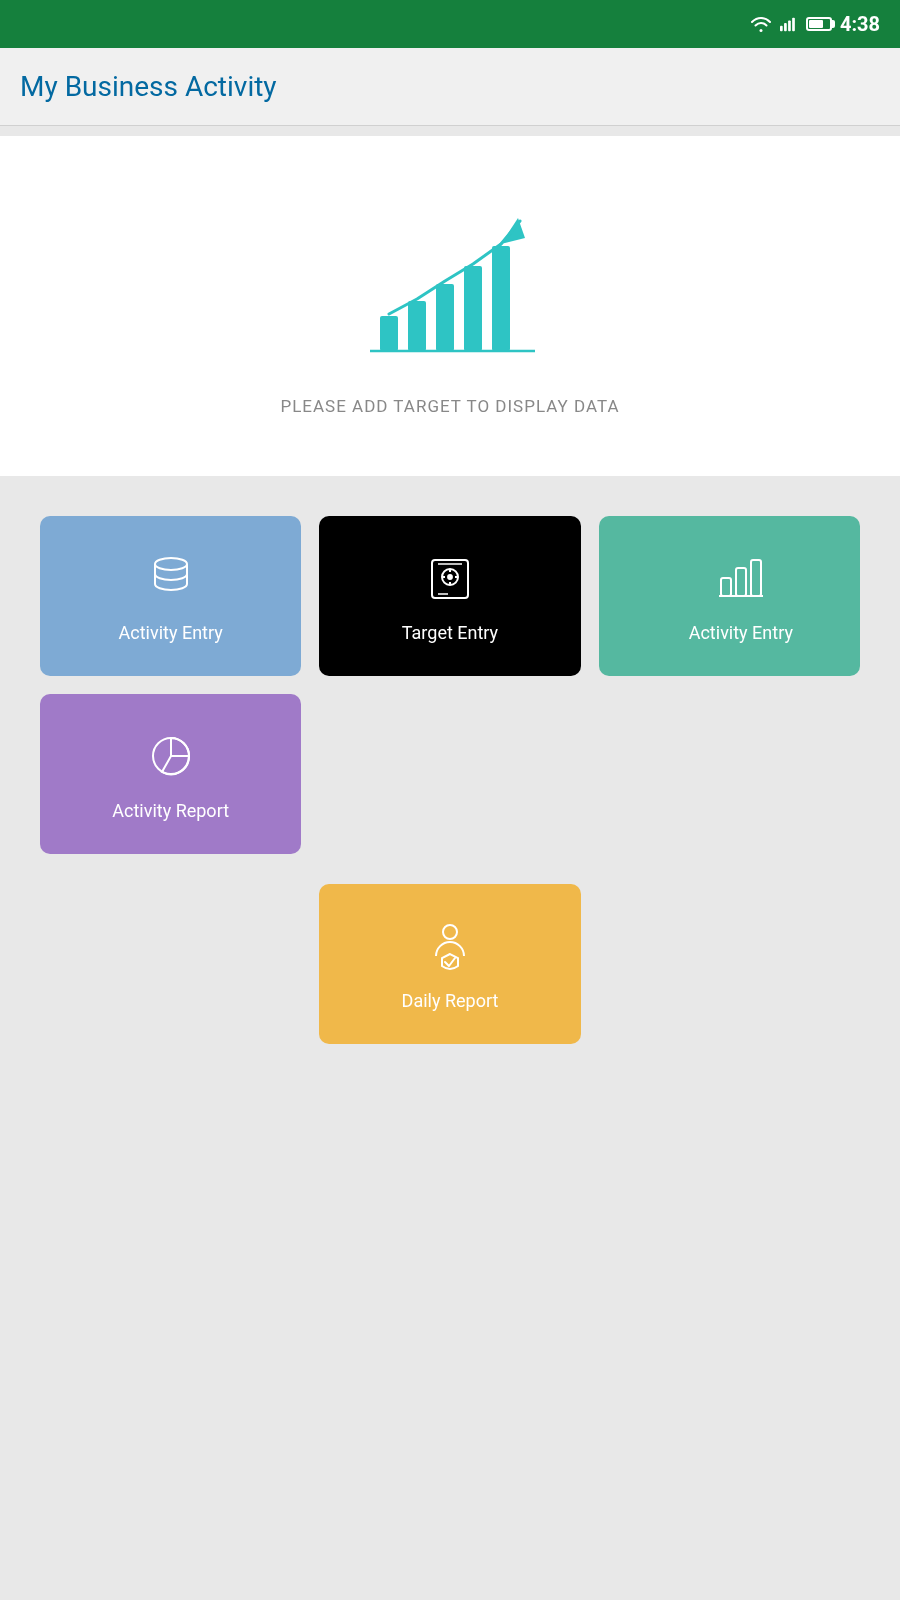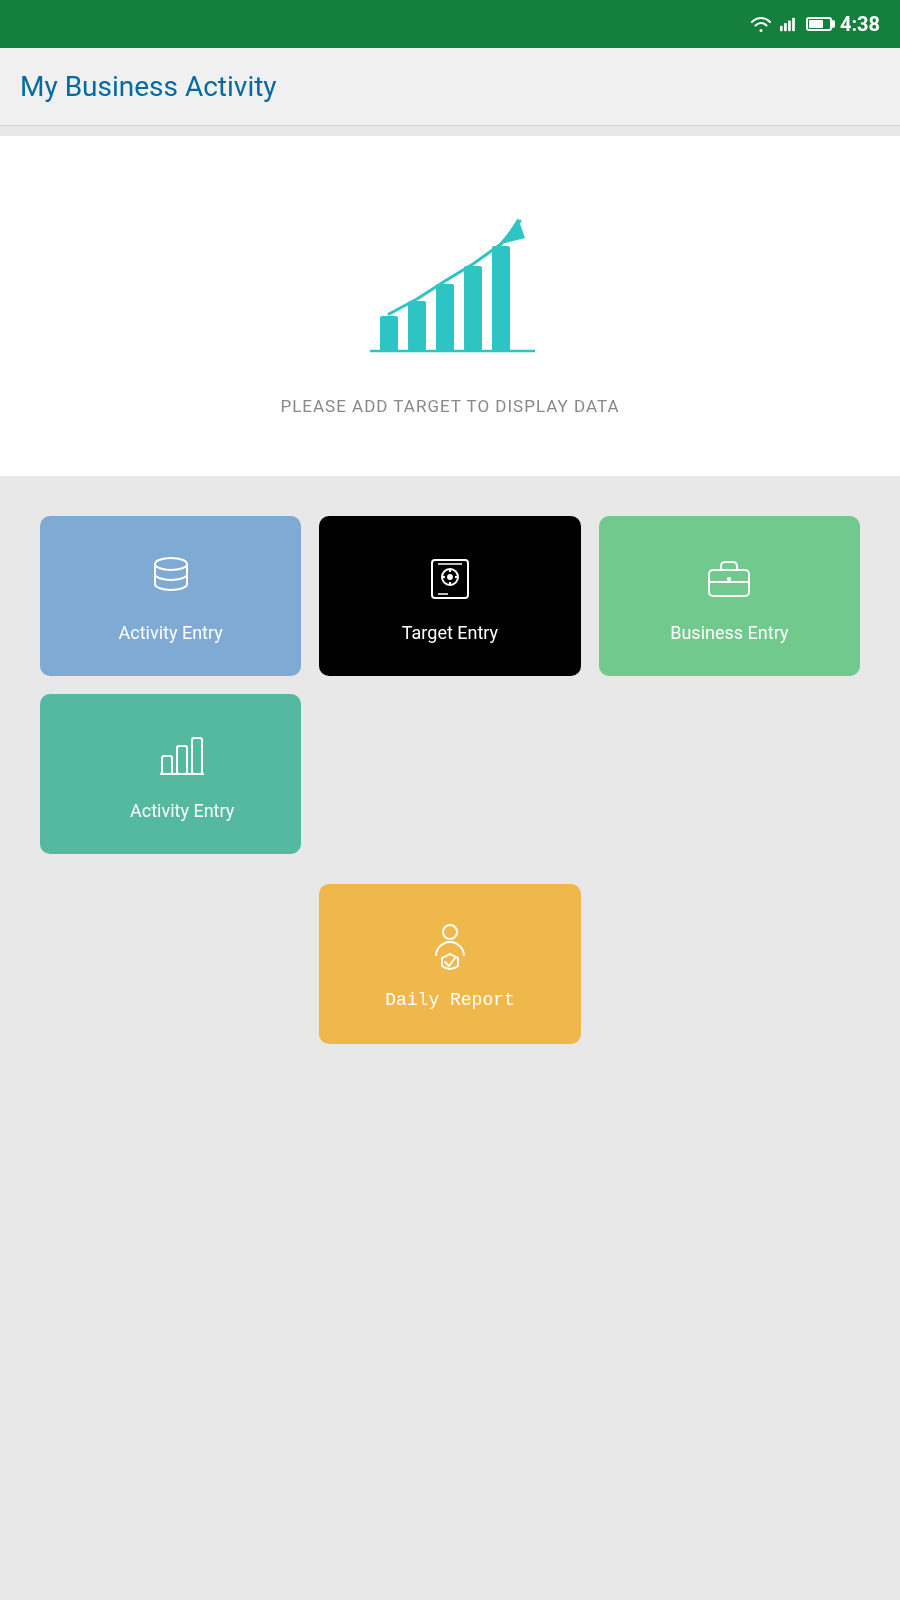--- a/index.html
+++ b/index.html
@@ -160,21 +160,20 @@
     .tile-orange  { background-color: #f0b84a; }
 
     
     .menu-grid-bottom {
       padding: 0 40px 40px;
       display: flex;
       justify-content: center;
     }
     .menu-tile-bottom {
       width: calc((900px - 80px - 36px) / 3);
-      font-family: Liberation Mono, monospace;
     }
   </style>
 </head>
 <body>
 
 <div class="status-bar">
   <div class="status-icons">
 
     <svg class="wifi-icon" viewBox="0 0 22 16" fill="white">
       <path d="M11 13a1.5 1.5 0 1 1 0 3 1.5 1.5 0 0 1 0-3z"></path>
@@ -242,45 +241,43 @@
         <line x1="20" y1="27" x2="23" y2="27" stroke="white" stroke-width="2"></line>
         <line x1="33" y1="27" x2="36" y2="27" stroke="white" stroke-width="2"></line>
         <circle cx="28" cy="27" r="2" fill="white"></circle>
         <line x1="16" y1="14" x2="40" y2="14" stroke="white" stroke-width="1.5"></line>
         <line x1="16" y1="44" x2="26" y2="44" stroke="white" stroke-width="1.5"></line>
       </svg>
     </div>
     <span class="tile-label">Target Entry</span>
   </div>
 
-  <div class="menu-tile tile-green">
-    <div class="tile-icon">
-      <svg viewBox="0 0 56 56" width="56" height="56">
-        <rect x="8" y="20" width="40" height="26" rx="4" stroke="white" stroke-width="2" fill="none"></rect>
-        <path d="M20 20v-4a4 4 0 0 1 4-4h8a4 4 0 0 1 4 4v4" stroke="white" stroke-width="2" fill="none"></path>
-        <line x1="8" y1="32" x2="48" y2="32" stroke="white" stroke-width="2"></line>
-        <line x1="26" y1="29" x2="30" y2="29" stroke="white" stroke-width="2.5"></line>
-        <line x1="28" y1="27" x2="28" y2="31" stroke="white" stroke-width="2.5"></line>
-      </svg>
-    </div>
-    <span class="tile-label">Business Entry</span>
-  </div>
 
   <div class="menu-tile tile-teal">
     <div class="tile-icon">
       <svg viewBox="0 0 56 56" width="56" height="56">
         <rect x="8" y="28" width="10" height="18" rx="2" stroke="white" stroke-width="2" fill="none"></rect>
         <rect x="23" y="18" width="10" height="28" rx="2" stroke="white" stroke-width="2" fill="none"></rect>
         <rect x="38" y="10" width="10" height="36" rx="2" stroke="white" stroke-width="2" fill="none"></rect>
         <line x1="6" y1="46" x2="50" y2="46" stroke="white" stroke-width="2"></line>
       </svg>
     </div>
     <span class="tile-label">Activity Entry</span>
   </div>
 
+  <div class="menu-tile tile-purple">
+    <div class="tile-icon">
+      <svg viewBox="0 0 56 56" width="56" height="56">
+        <circle cx="28" cy="28" r="18" stroke="white" stroke-width="2" fill="none"></circle>
+        <path d="M28 10 A18 18 0 0 1 46 28 L28 28 Z" stroke="white" stroke-width="2" fill="none"></path>
+        <path d="M28 28 L46 28 A18 18 0 0 1 19 44 Z" stroke="white" stroke-width="2" fill="none"></path>
+      </svg>
+    </div>
+    <span class="tile-label">Activity Report</span>
+  </div>
 
 
 </div>
 
 <div class="menu-grid-bottom">
   <div class="menu-tile tile-orange menu-tile-bottom">
     <div class="tile-icon">
       <svg viewBox="0 0 56 56" width="56" height="56">
 
         <circle cx="28" cy="14" r="7" stroke="white" stroke-width="2" fill="none"></circle>

